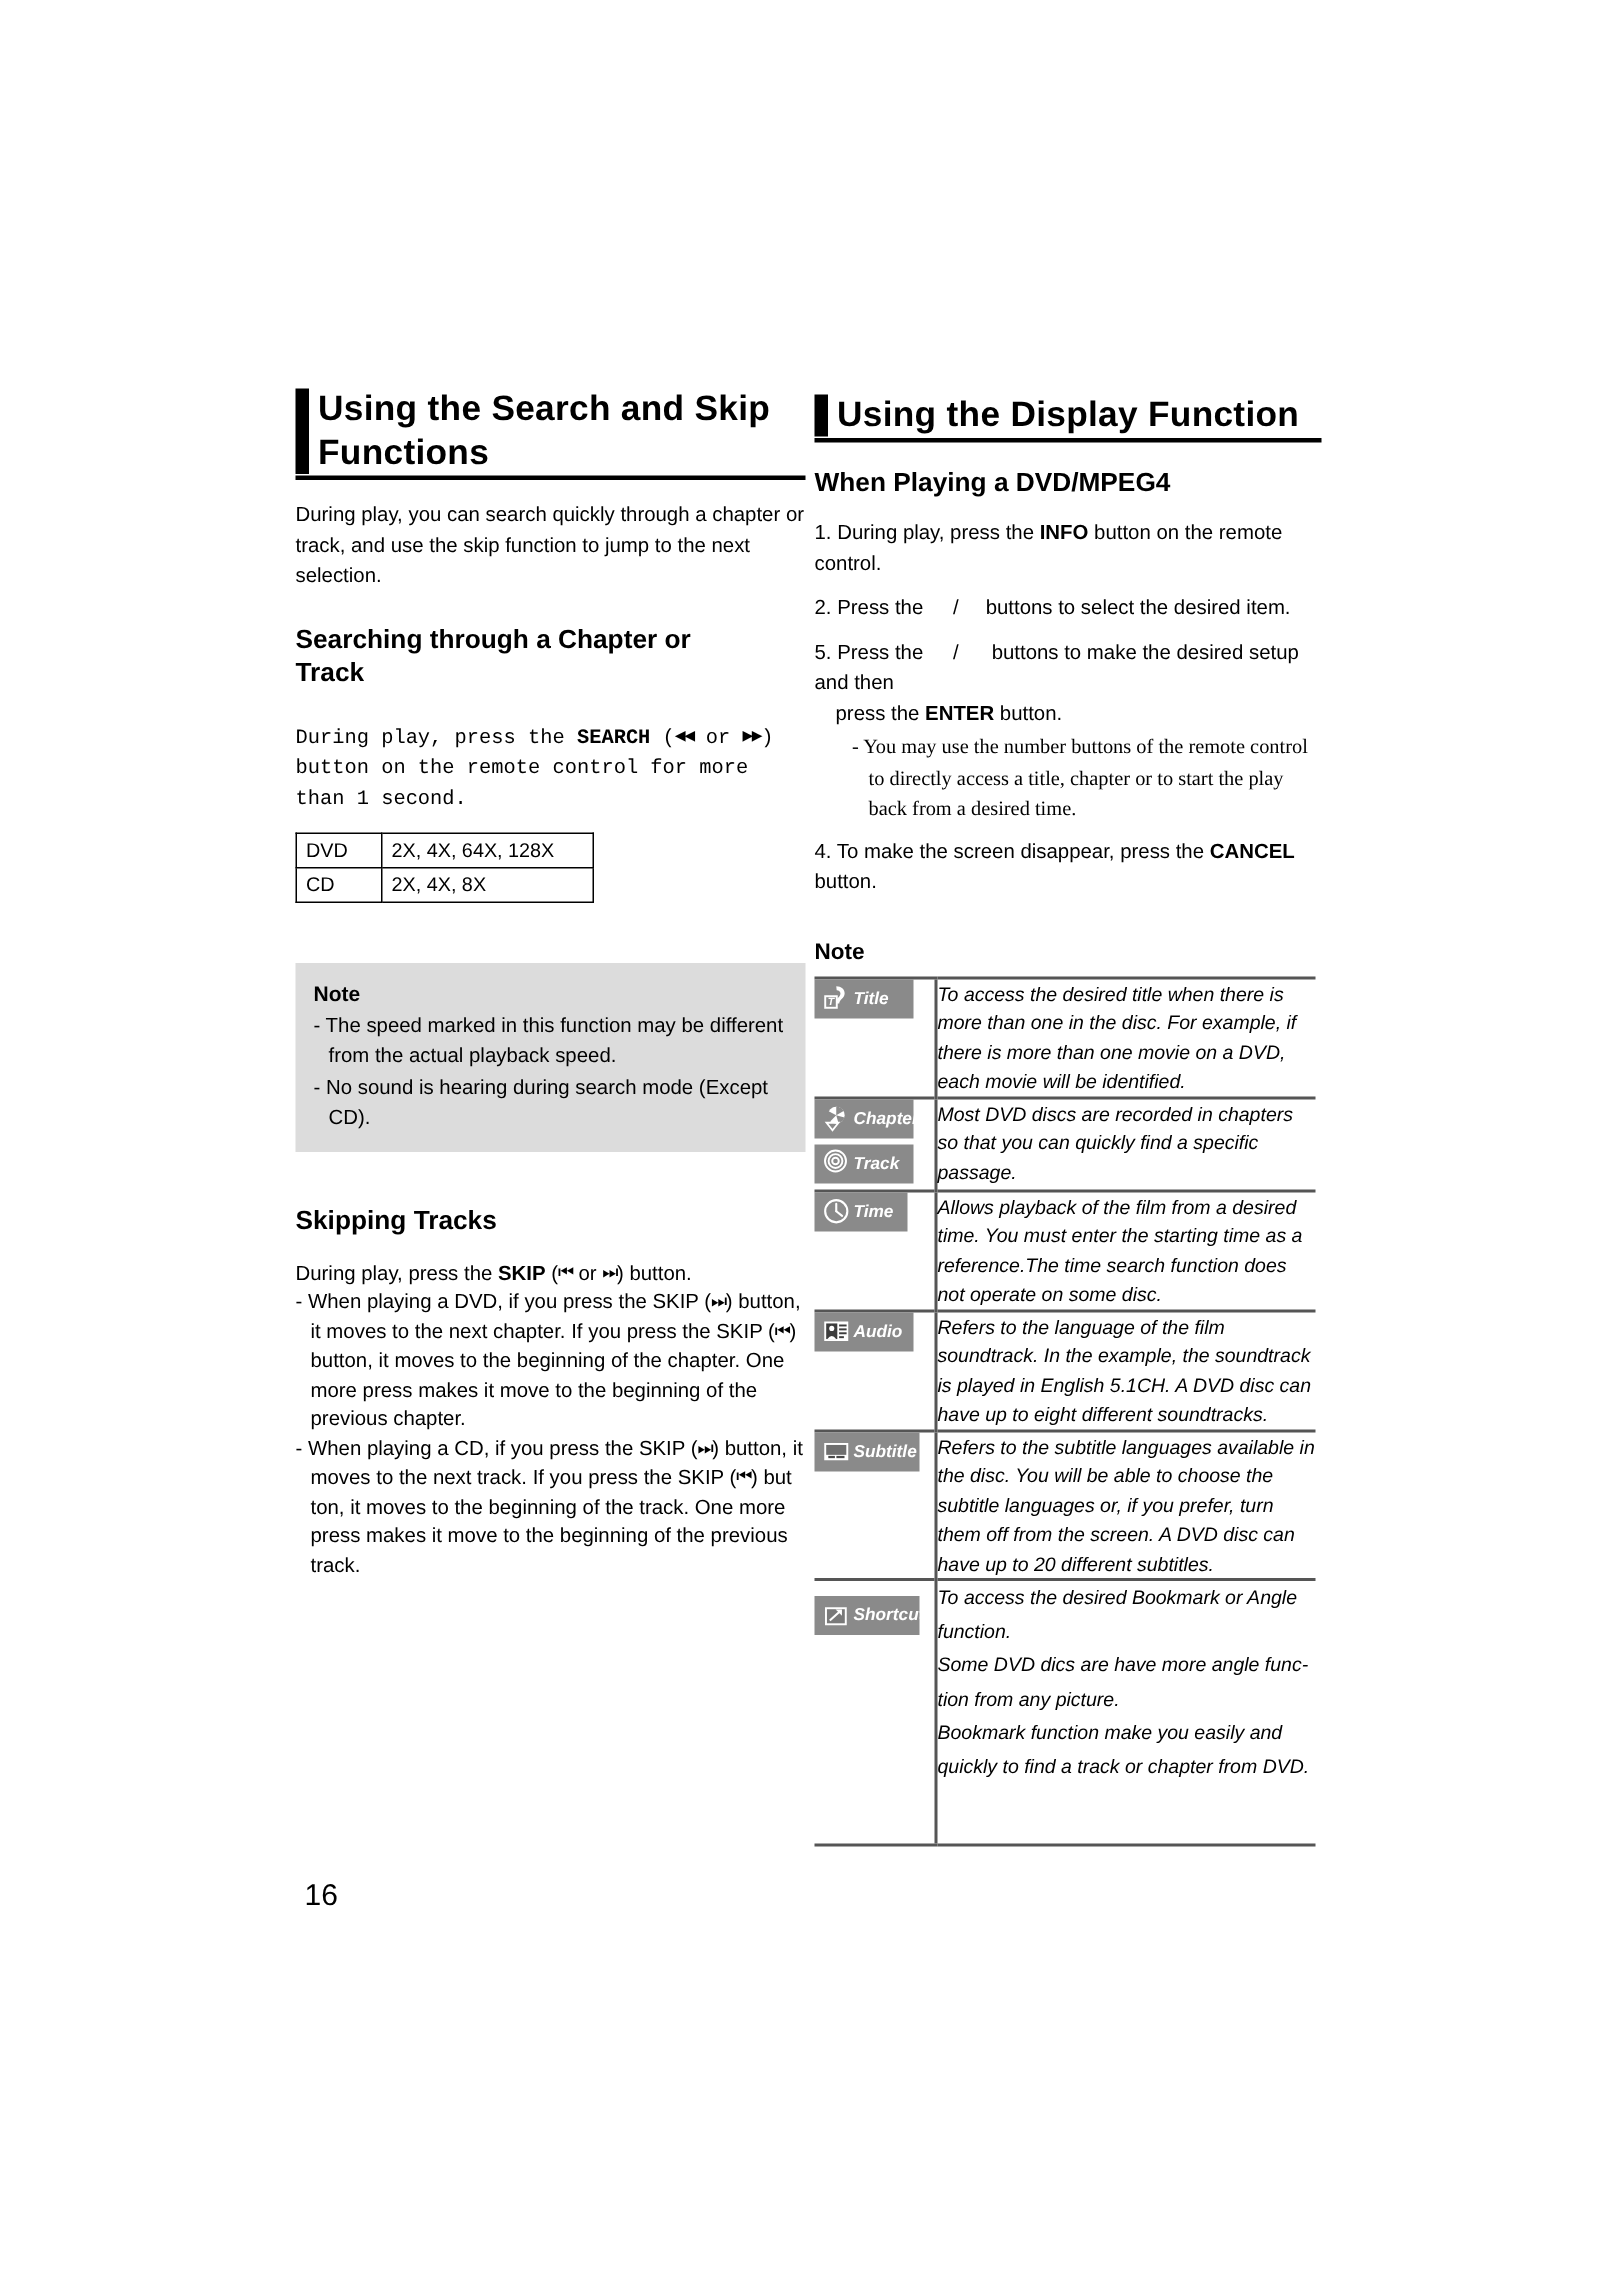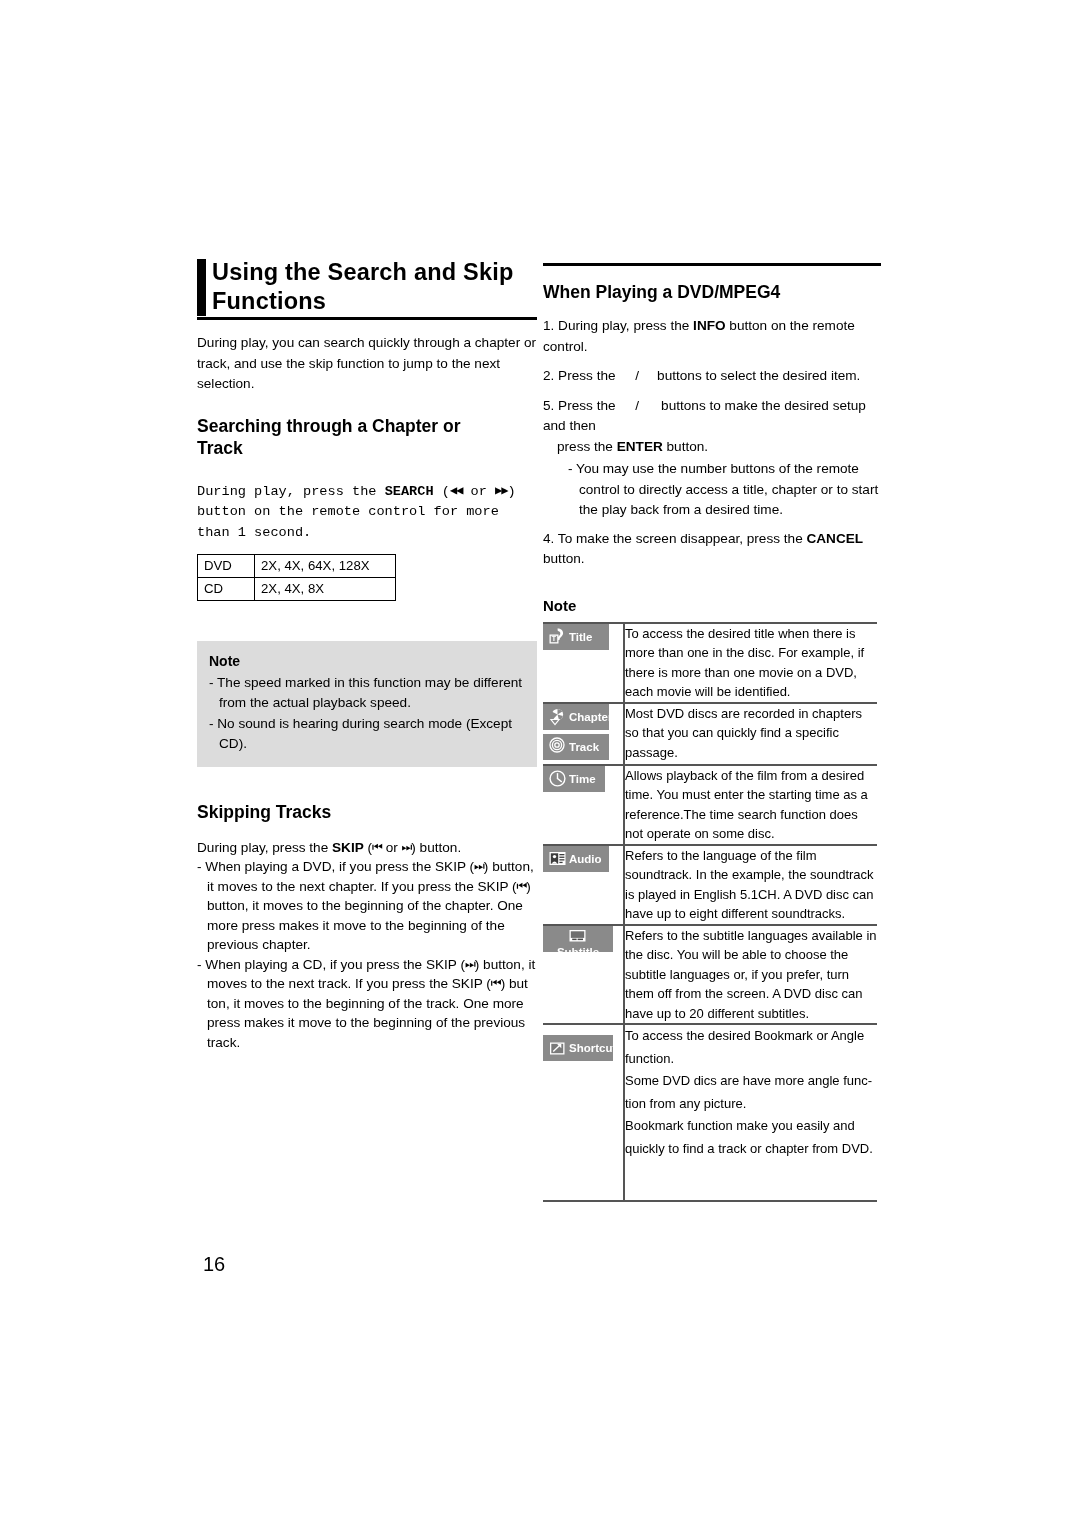--- a/index.html
+++ b/index.html
@@ -125,20 +125,21 @@
   
   table.legend {
     border-collapse: collapse;
     width: 334px;
     table-layout: fixed;
   }
   table.legend tr { vertical-align: top; }
   table.legend td {
     border-top: 2.5px solid #555;
     padding: 0;
+    font-style: italic;
   }
   table.legend tr:last-child td { border-bottom: 2.5px solid #555; }
   td.icon-cell {
     width: 80px;
     padding: 7px 0 10px 2px;
   }
   td.desc-cell {
     border-left: 2.5px solid #555;
     padding: 6px 6px 10px 10px;
     font-size: 13px;
@@ -170,21 +171,21 @@
     font-weight: bold;
     line-height: 12px;
     padding-left: 2px;
     white-space: nowrap;
   }
   .pill.w-title { width: 66px; }
   .pill.w-chapter { width: 66px; }
   .pill.w-track { width: 66px; }
   .pill.w-time { width: 62px; }
   .pill.w-audio { width: 66px; }
-  .pill.w-subtitle { width: 70px; flex-direction: column; }
+  .pill.w-subtitle { width: 70px; }
   .pill.w-shortcut { width: 70px; }
 
   
   .page-number {
     position: absolute;
     left: 203px;
     top: 1254px;
     font-size: 20px;
     line-height: 20px;
   }
@@ -246,38 +247,42 @@
     </p>
 
     <p class="body-text tight" style="margin-top:0; text-indent:-10px; padding-left:10px;">
       <span>- When playing a CD, if you press the SKIP (</span><span class="glyph">⏭</span><span>) button, it moves to   the next track. If you press the SKIP (</span><span class="glyph">⏮</span><span>) but ton, it moves   to the beginning of the track. One more press makes it   move to the beginning of the previous track.</span>
     </p>
 
   </div>
 
   <div class="col-right">
 
+    <h1 class="section-head one-line">
+      <span class="bar"></span>
+      <span>Using the Display Function</span>
+    </h1>
     <div class="head-rule"></div>
 
     <h2 class="sub-head" style="margin-top:15px;">When Playing a DVD/MPEG4</h2>
 
     <p class="body-text" style="margin-top:13px;">
       <span>1. During play, press the </span><b>INFO</b><span> button on the remote control.</span>
     </p>
 
     <p class="body-text" style="margin-top:9px;">
       <span>2. Press the </span><span style="display:inline-block;width:16px;"></span><span>/</span><span style="display:inline-block;width:18px;"></span><span>buttons to select the desired item.</span>
     </p>
 
     <p class="body-text" style="margin-top:9px;">
       <span>5. Press the </span><span style="display:inline-block;width:16px;"></span><span>/</span><span style="display:inline-block;width:22px;"></span><span>buttons to make the desired setup and then</span><br>
       <span style="padding-left:14px;">press the </span><b>ENTER</b><span> button.</span>
     </p>
 
-    <p class="body-text" style="margin-top:2px; padding-left:36px; text-indent:-11px;">- You may use the number buttons of the remote control to directly access a title, chapter or to start the play back from a desired time.</p>
+    <p class="body-text" style="margin-top:2px; padding-left:36px; text-indent:-11px;font-family:Liberation Serif, serif;">- You may use the number buttons of the remote control to directly access a title, chapter or to start the play back from a desired time.</p>
 
     <p class="body-text" style="margin-top:8px;">
       <span>4. To make the screen disappear, press the </span><b>CANCEL</b><span> button.</span>
     </p>
 
     <div style="margin-top:26px;">
       <div class="note-heading">Note</div>
 
       <table class="legend">
 

